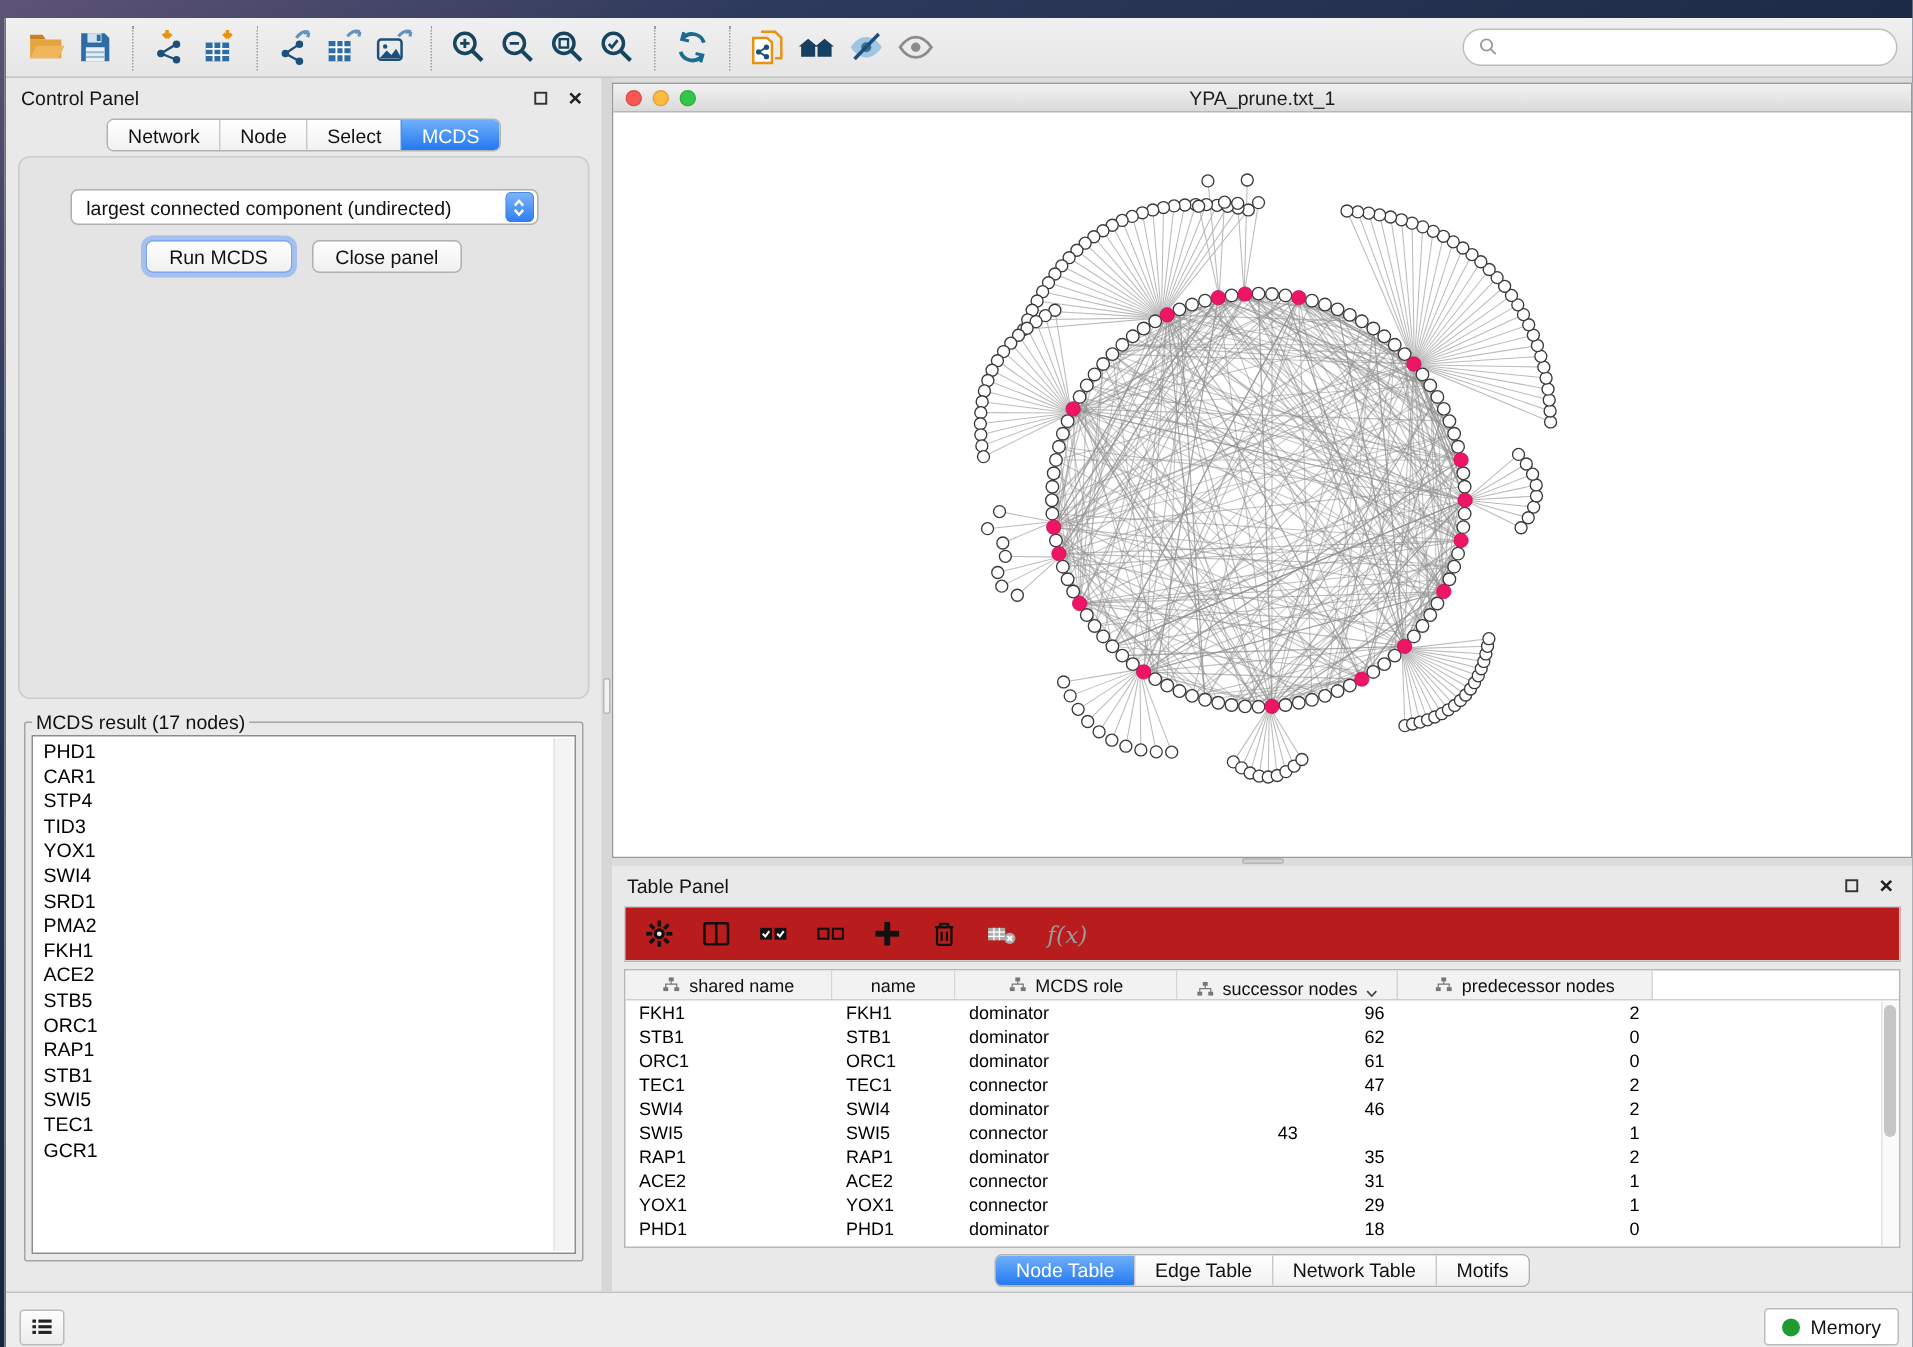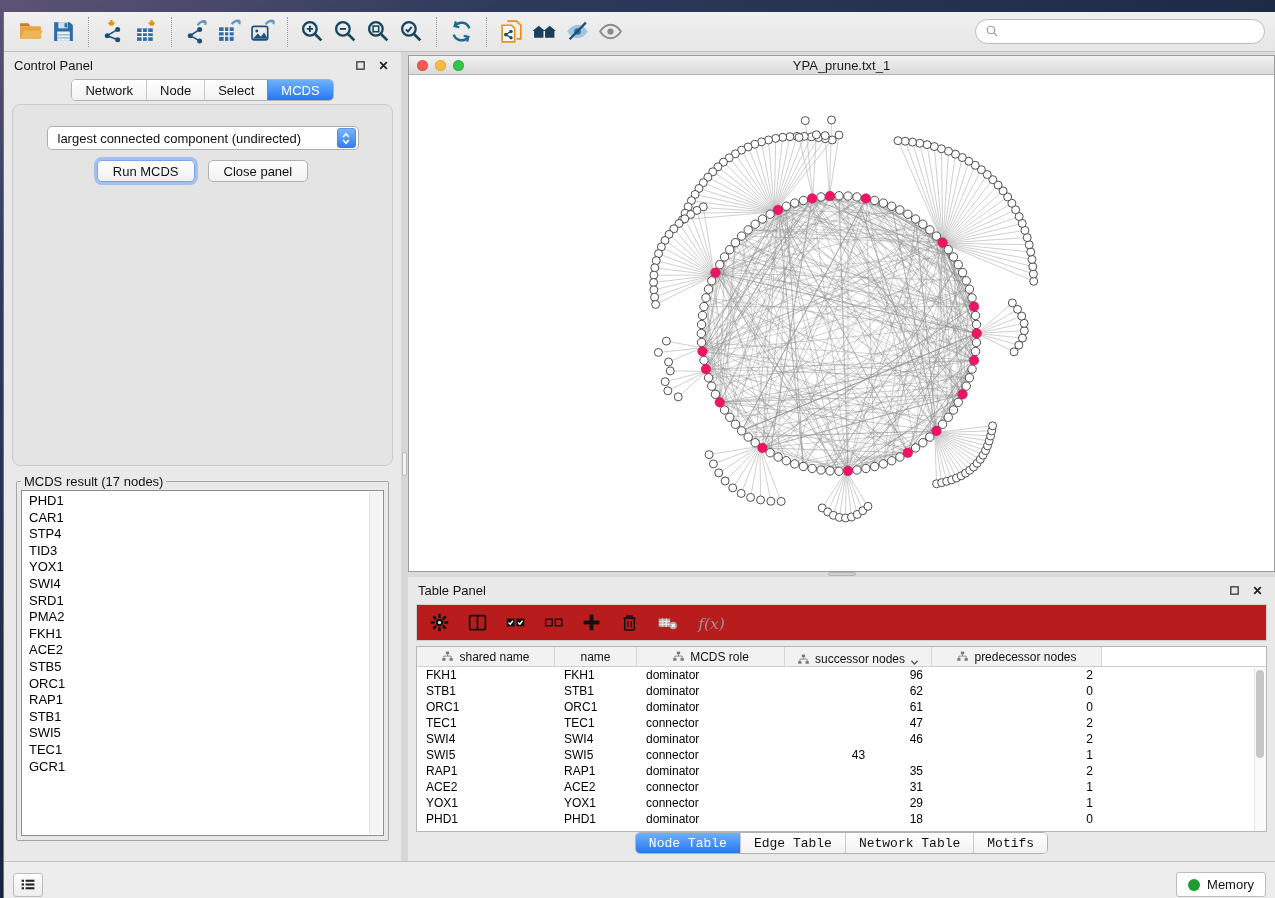--- a/index.html
+++ b/index.html
@@ -115,21 +115,21 @@
   .th { flex:none; display:flex; align-items:center; justify-content:center; gap:5px;
         background:#f2f2f2; border-right:1px solid #d6d6d6; font-size:12px; color:#111; }
   .th svg.org { width:13px; height:13px; flex:none; }
   .th svg.sort { width:9px; height:7px; flex:none; }
   .tr { display:flex; height:16px; align-items:center; }
   .td { flex:none; padding:0 9px; font-size:12px; color:#000; white-space:nowrap; overflow:hidden; }
   .tscroll { position:absolute; top:21px; right:0; bottom:0; width:12px;
              background:#fafafa; border-left:1px solid #e3e3e3; }
   .tscroll .thumb { position:absolute; top:2px; left:1px; width:8px; height:88px;
                     background:#c6c6c6; border-radius:4px; }
-  .tp-tabs { flex:none; height:29px; display:flex; justify-content:center;font-family:Liberation Mono, monospace; }
+  .tp-tabs { flex:none; height:29px; display:flex; align-items:center; justify-content:center; }
 
   
   .status-bar { height:46px; flex:none; background:#ededed; border-top:1px solid #c2c2c2;
                 display:flex; align-items:center; padding:0 9px; }
   .menu-btn { width:30px; height:24px; border:1px solid #bcbcbc; border-radius:3px;
               background:linear-gradient(#fdfdfd,#ededed); display:flex; align-items:center; justify-content:center; }
   .menu-btn svg { width:18px; height:15px; }
   .memory-btn { margin-left:auto; height:25px; padding:0 11px; border:1px solid #bcbcbc; border-radius:3px;
                 background:#fff; display:flex; align-items:center; gap:7px;
                 font:13px "Liberation Sans", sans-serif; color:#111; }

